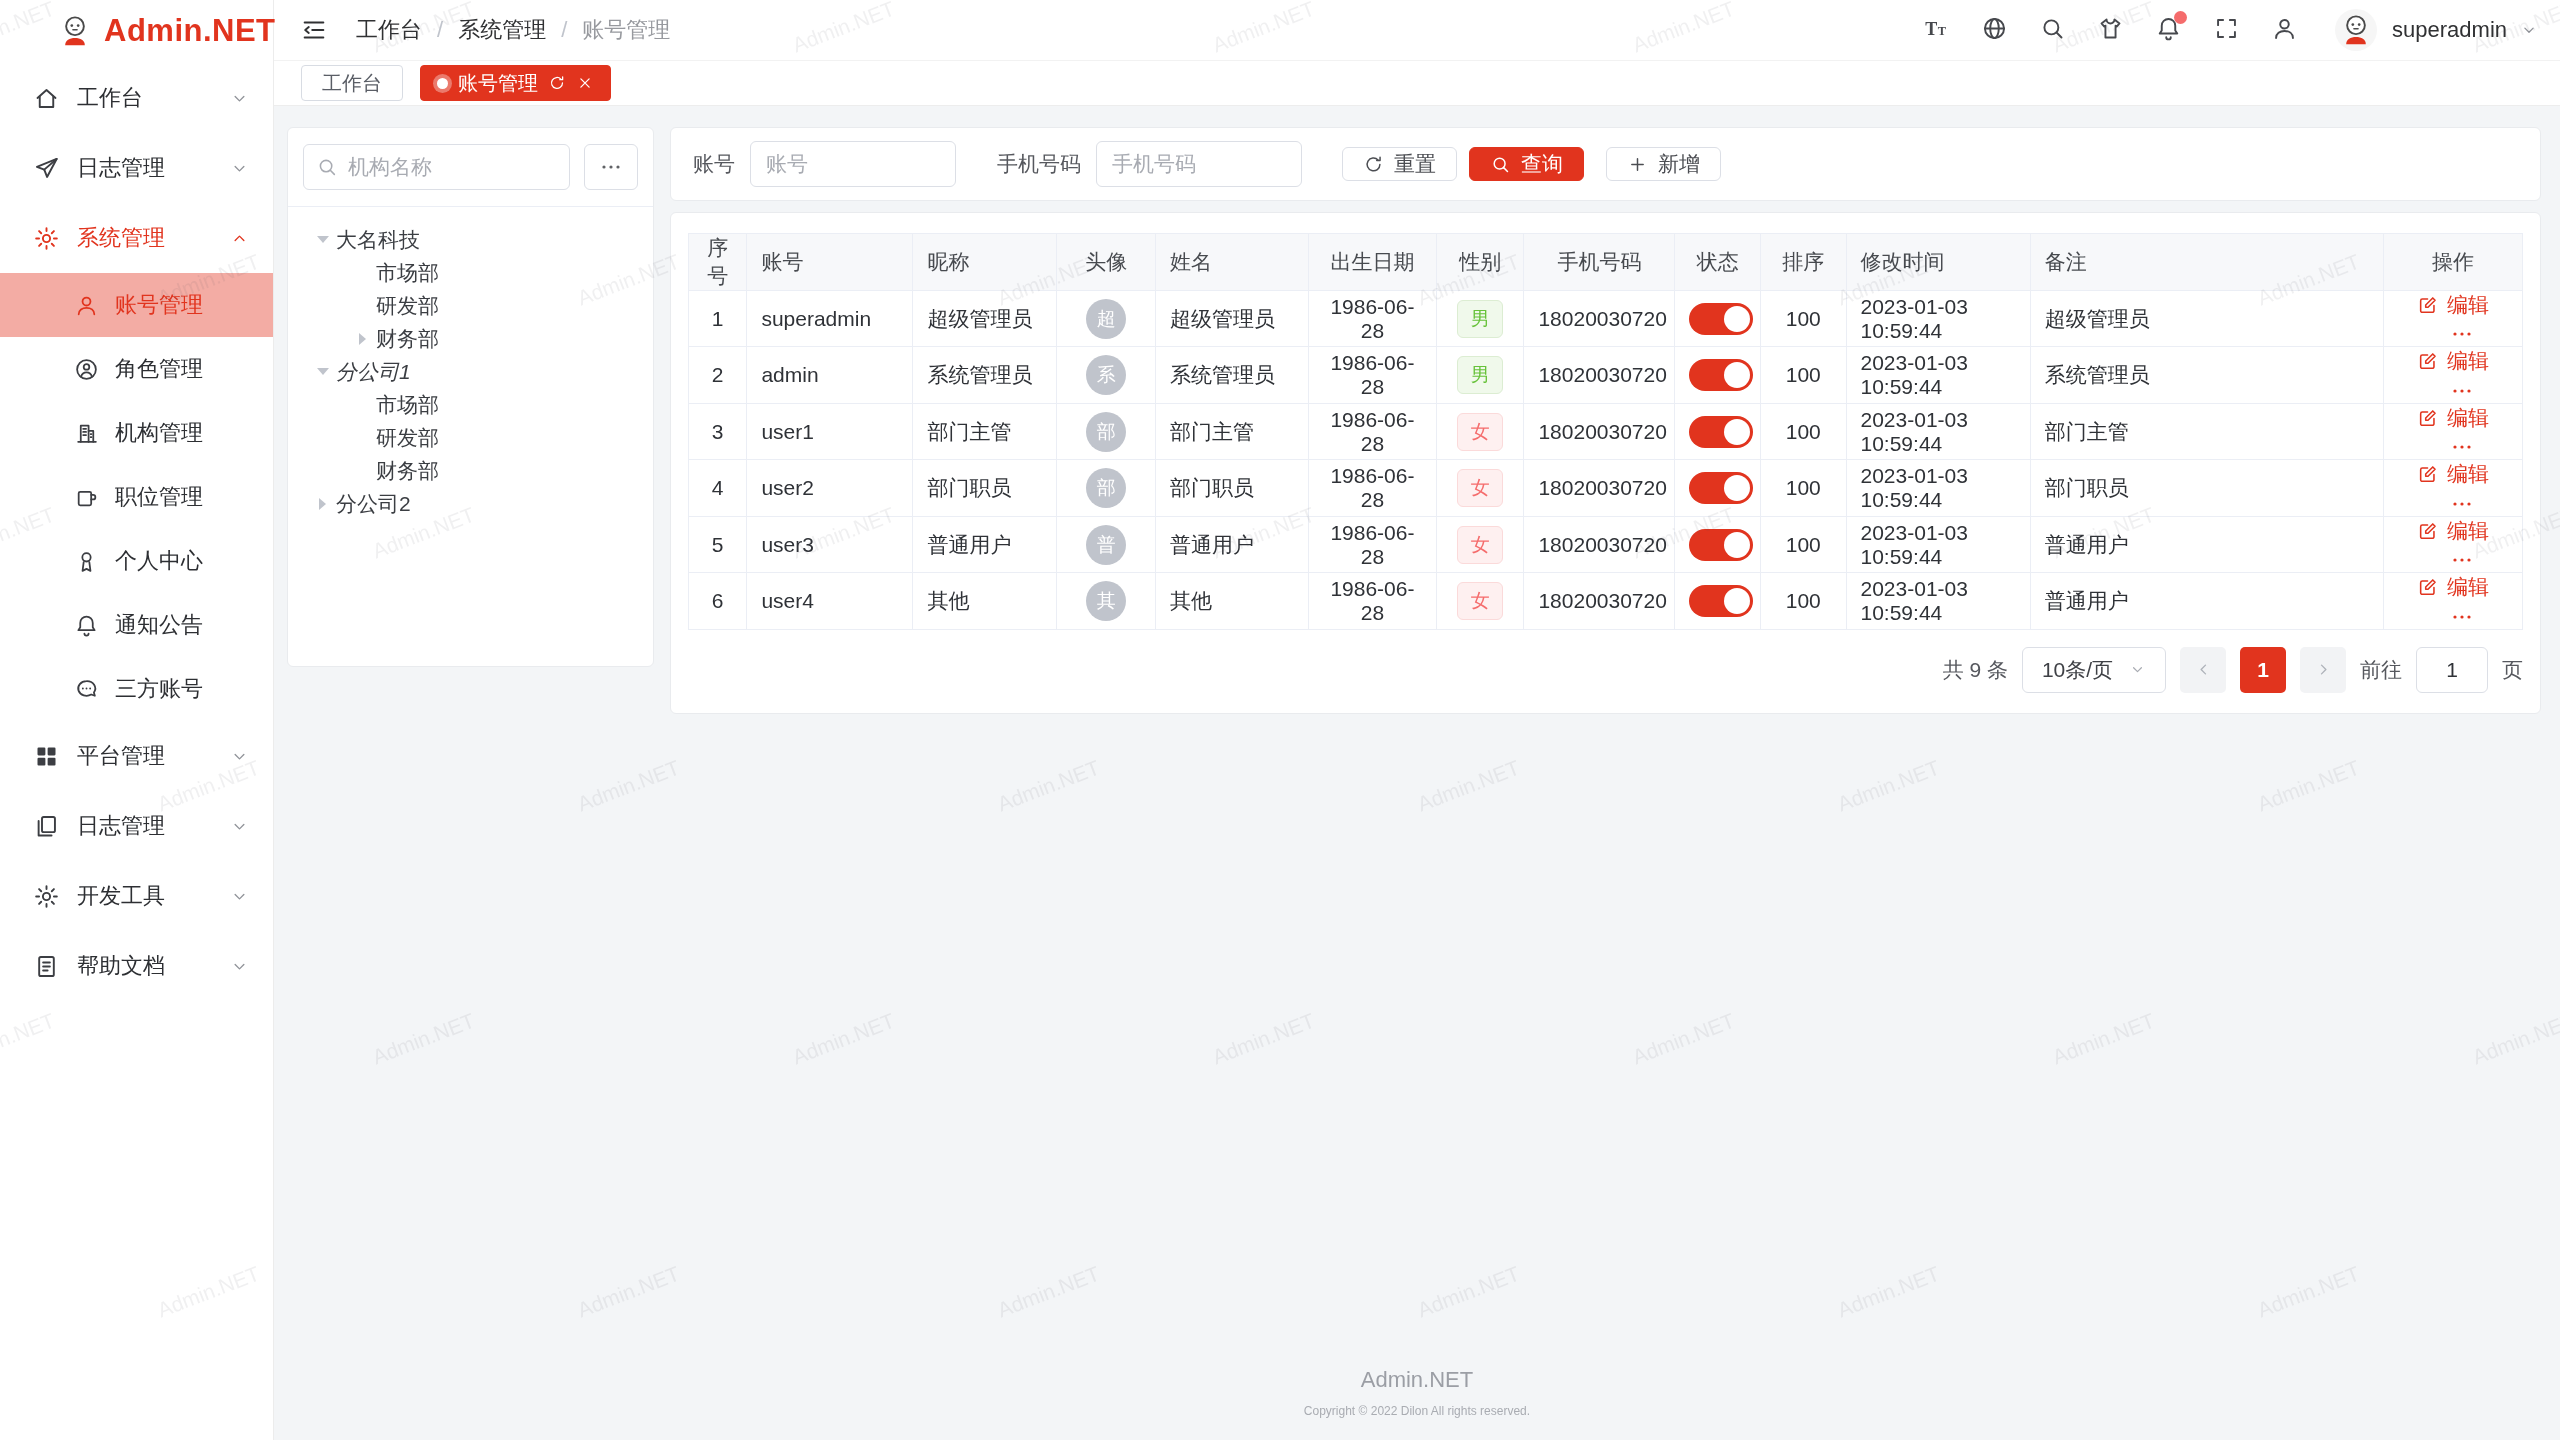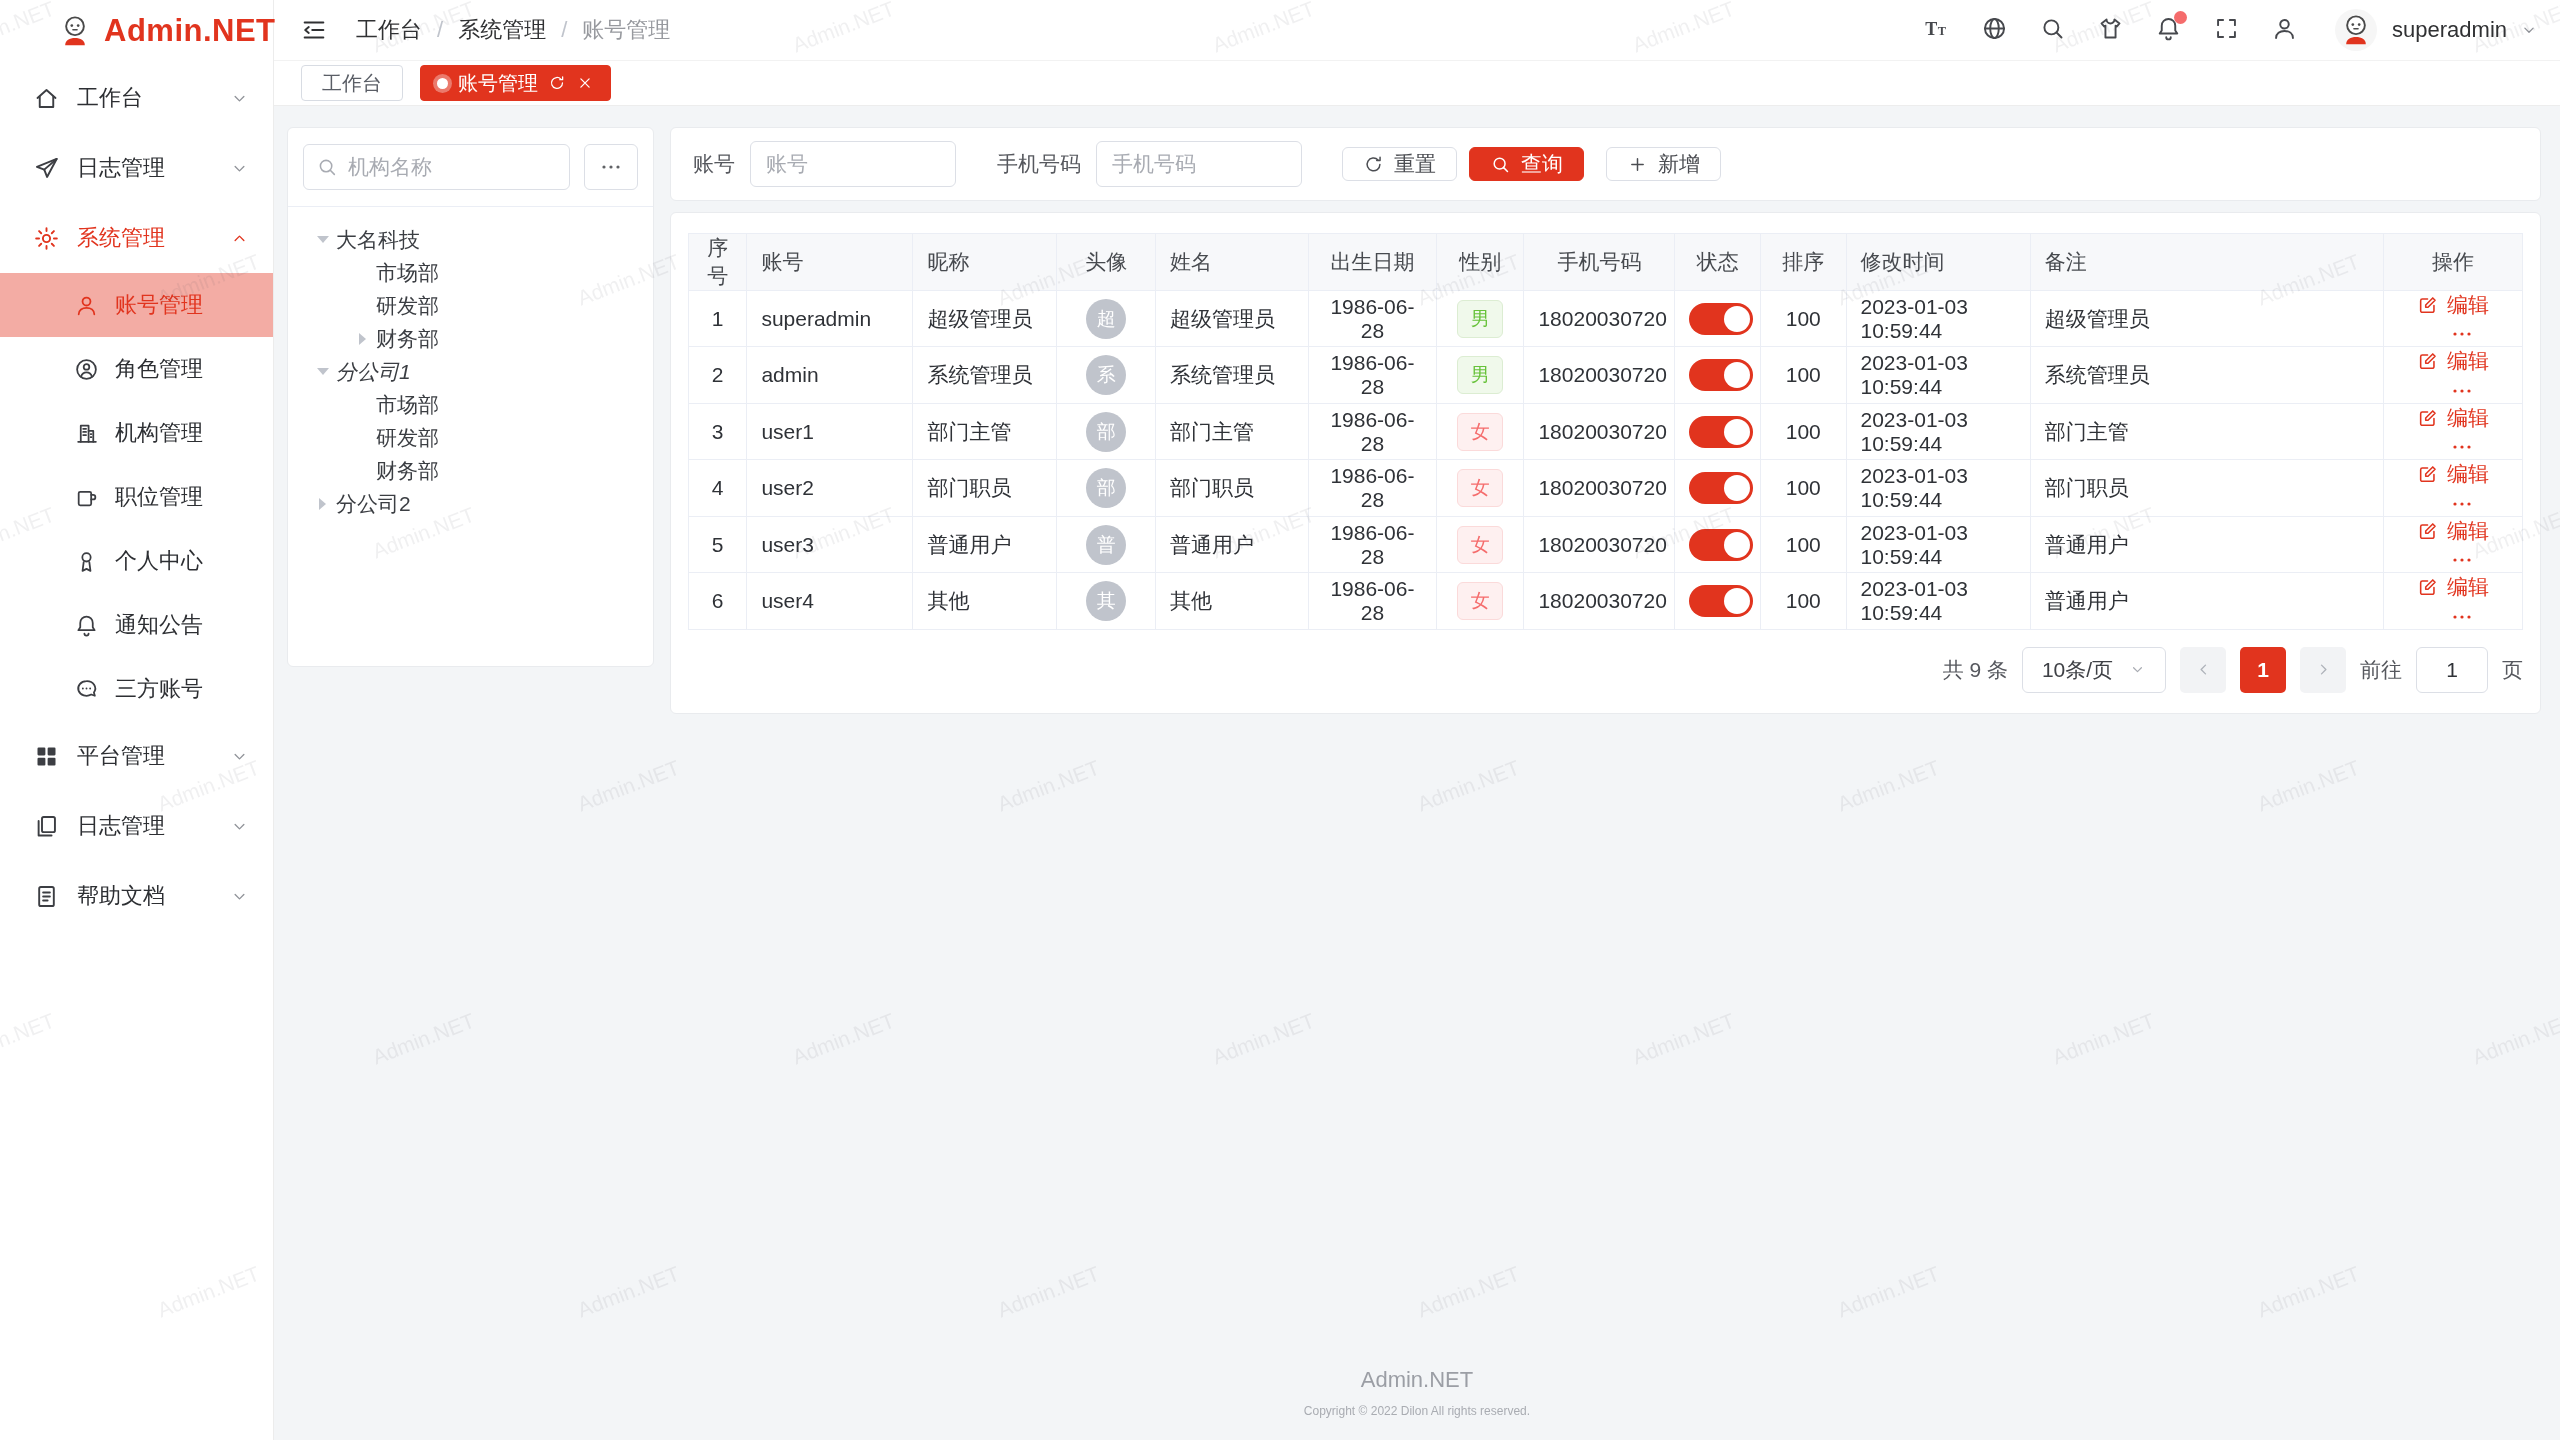--- a/index.html
+++ b/index.html
@@ -301,20 +301,34 @@
         </span>
       </div>
       <div class="menu-item">
         <span class="icon">
           <svg viewBox="0 0 24 24" fill="none" stroke="currentColor" stroke-width="1.7" stroke-linecap="round" stroke-linejoin="round">
             <rect x="8" y="3.5" width="11.5" height="13.5" rx="1.5"></rect>
             <path d="M5 7v13h11.5"></path>
           </svg>
         </span>
         <span class="mi-label">日志管理</span>
+        <span class="icon chev">
+          <svg viewBox="0 0 24 24" fill="none" stroke="currentColor" stroke-width="1.7" stroke-linecap="round" stroke-linejoin="round">
+            <path d="M6.5 9.5 12 15l5.5-5.5"></path>
+          </svg>
+        </span>
+      </div>
+      <div class="menu-item">
+        <span class="icon">
+          <svg viewBox="0 0 24 24" fill="none" stroke="currentColor" stroke-width="1.7" stroke-linecap="round" stroke-linejoin="round">
+            <circle cx="12" cy="12" r="3.2"></circle>
+            <path d="M12 2.8v2.6M12 18.6v2.6M2.8 12h2.6M18.6 12h2.6M5.4 5.4l1.9 1.9M16.7 16.7l1.9 1.9M18.6 5.4l-1.9 1.9M7.3 16.7l-1.9 1.9"></path>
+          </svg>
+        </span>
+        <span class="mi-label">开发工具</span>
         <span class="icon chev">
           <svg viewBox="0 0 24 24" fill="none" stroke="currentColor" stroke-width="1.7" stroke-linecap="round" stroke-linejoin="round">
             <path d="M6.5 9.5 12 15l5.5-5.5"></path>
           </svg>
         </span>
       </div>
       <div class="menu-item">
         <span class="icon">
           <svg viewBox="0 0 24 24" fill="none" stroke="currentColor" stroke-width="1.7" stroke-linecap="round" stroke-linejoin="round">
             <rect x="5.5" y="3.5" width="13" height="17" rx="1.5"></rect>

